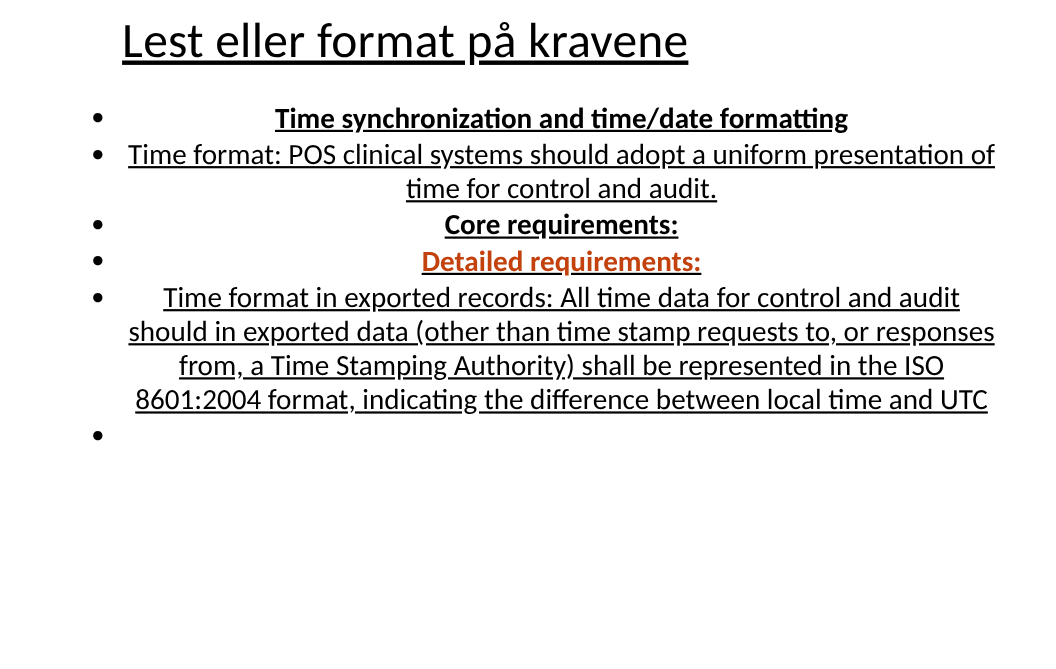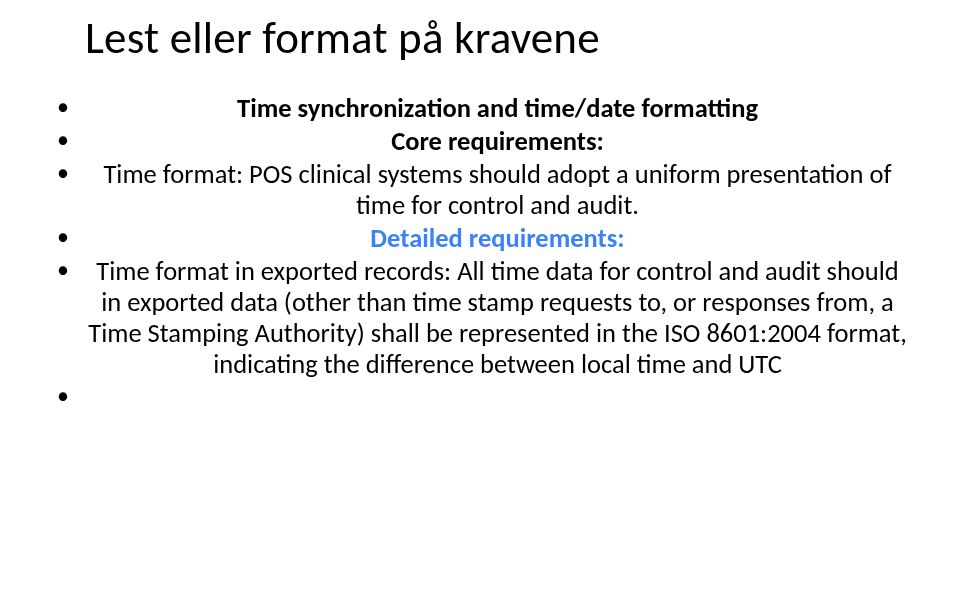--- a/index.html
+++ b/index.html
@@ -8,21 +8,22 @@
     width: 960px;
     height: 608px;
     background: #ffffff;
     font-family: Calibri, "Segoe UI", Arial, sans-serif;
     color: #000000;
   }
   .slide {
     box-sizing: border-box;
     width: 960px;
     height: 456px;
-    padding: 10px 50px 20px 55px;
+    padding: 10px 50px 20px 81px;
+    text-decoration: underline;
   }
   .title {
     font-size: 45px;
     font-weight: 400;
     margin: 0 0 28px 30px;
     letter-spacing: 0.2px;
   }
   ul.bullets {
     list-style: none;
     margin: 0;
@@ -37,28 +38,28 @@
     text-align: center;
   }
   ul.bullets > li::before {
     content: "•";
     position: absolute;
     left: 2px;
     top: 0;
     font-size: 24px;
   }
   .bold { font-weight: 700; }
-  .blue { color: #3b82f6; }
+  .blue { color: #c2410c; }
 </style>
 </head>
 <body>
 
 <div class="slide">
   <h1 class="title">Lest eller format på kravene</h1>
   <ul class="bullets">
     <li><span class="bold">Time synchronization and time/date formatting</span></li>
+    <li><span>Time format: POS clinical systems should adopt a uniform presentation of time for control and audit.</span></li>
     <li><span class="bold">Core requirements:</span></li>
-    <li><span>Time format: POS clinical systems should adopt a uniform presentation of time for control and audit.</span></li>
     <li><span class="bold blue">Detailed requirements:</span></li>
     <li><span>Time format in exported records: All time data for control and audit should in exported data (other than time stamp requests to, or responses from, a Time Stamping Authority) shall be represented in the ISO 8601:2004 format, indicating the difference between local time and UTC</span></li>
     <li><span></span></li>
   </ul>
 </div>
 
 </body></html>

